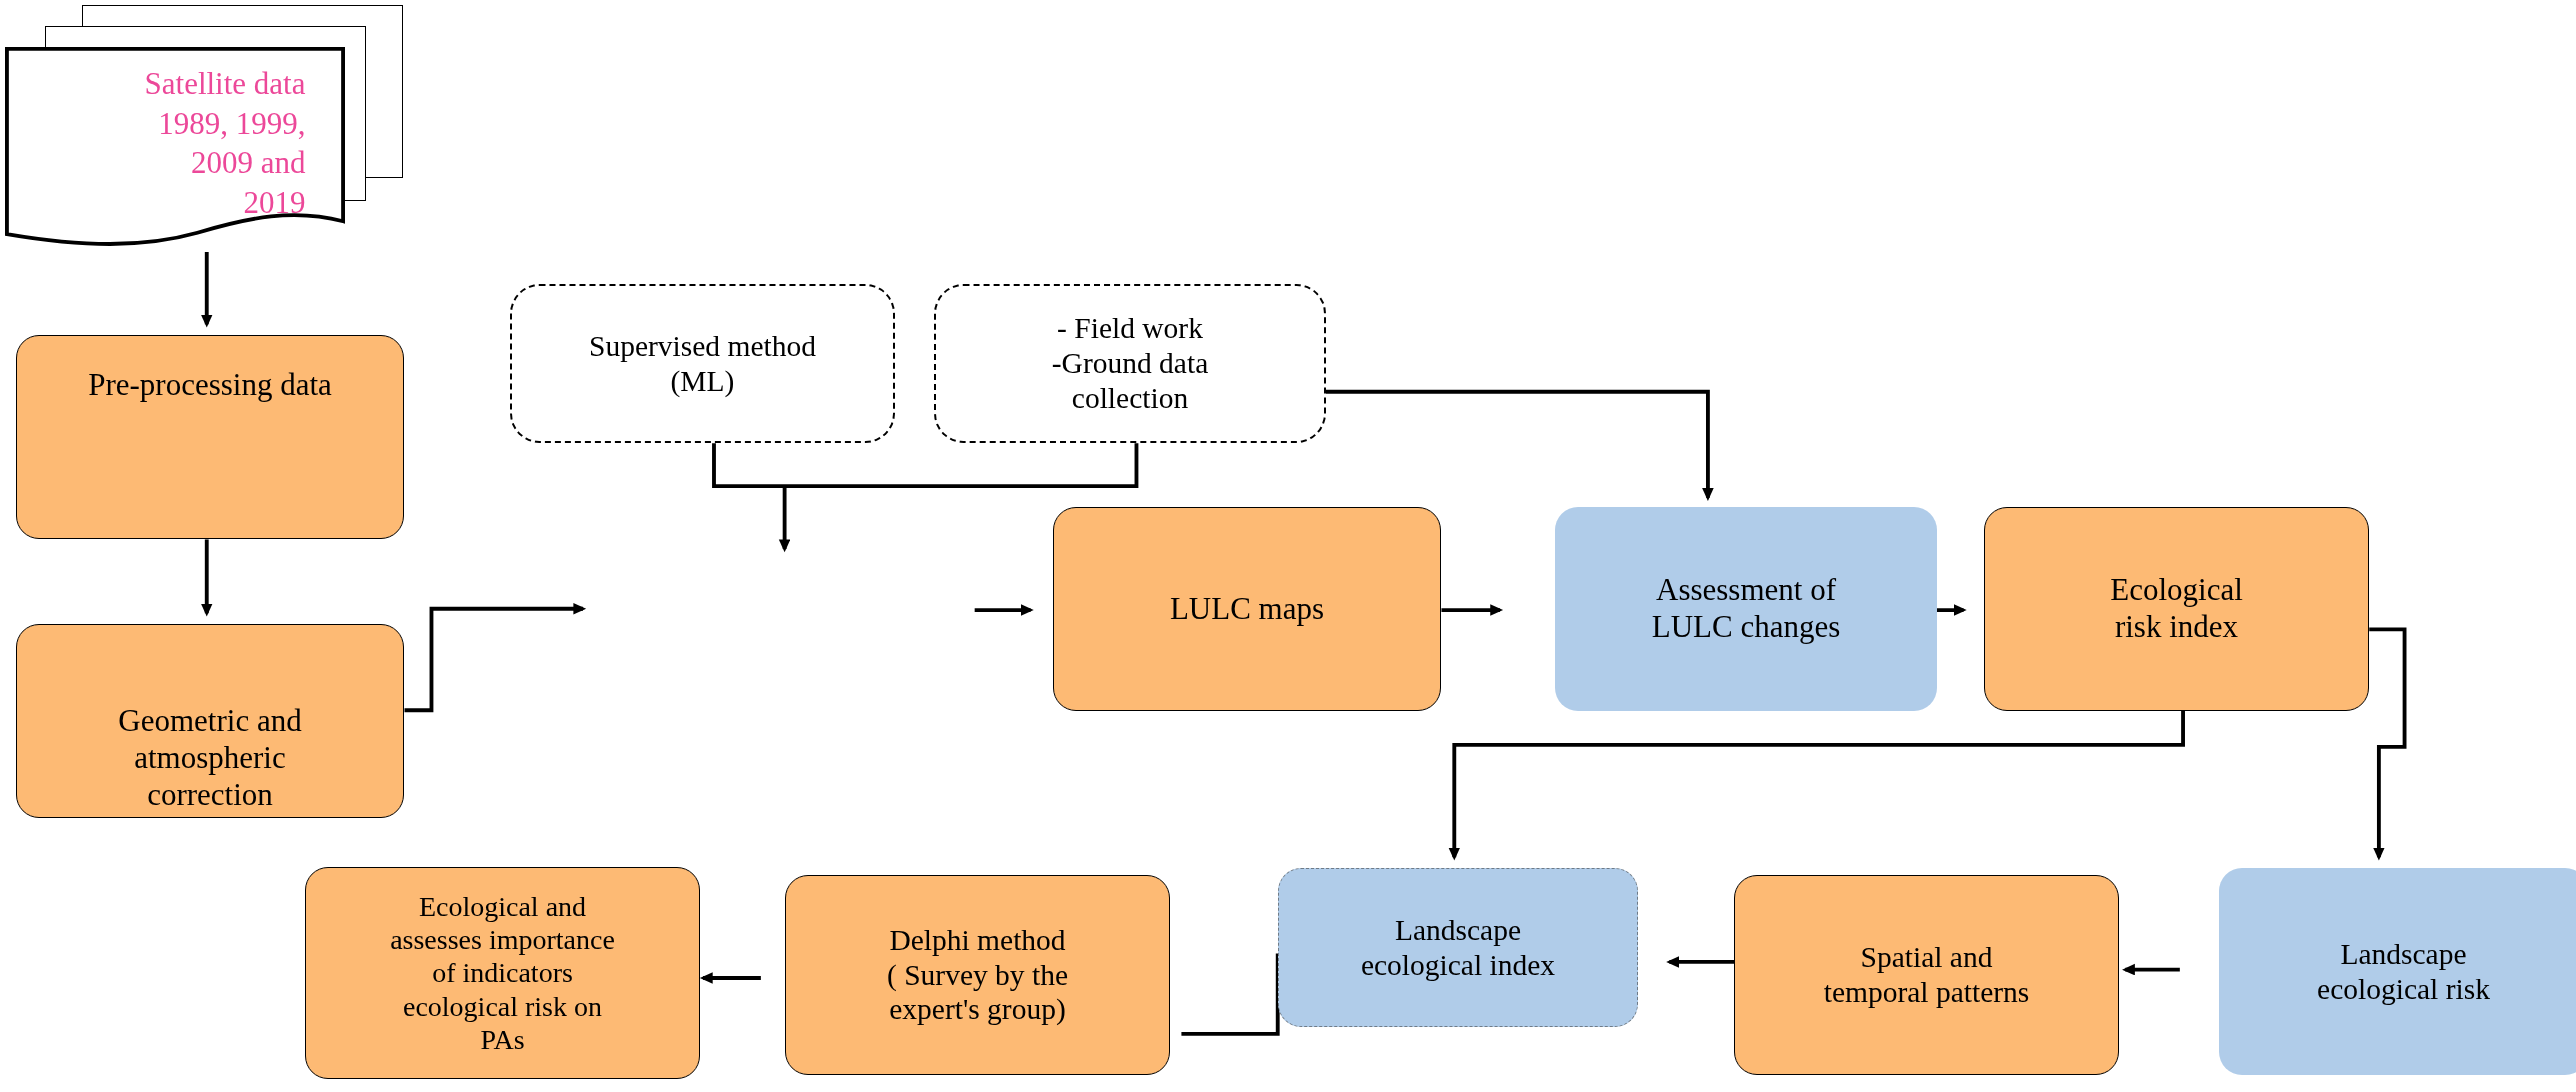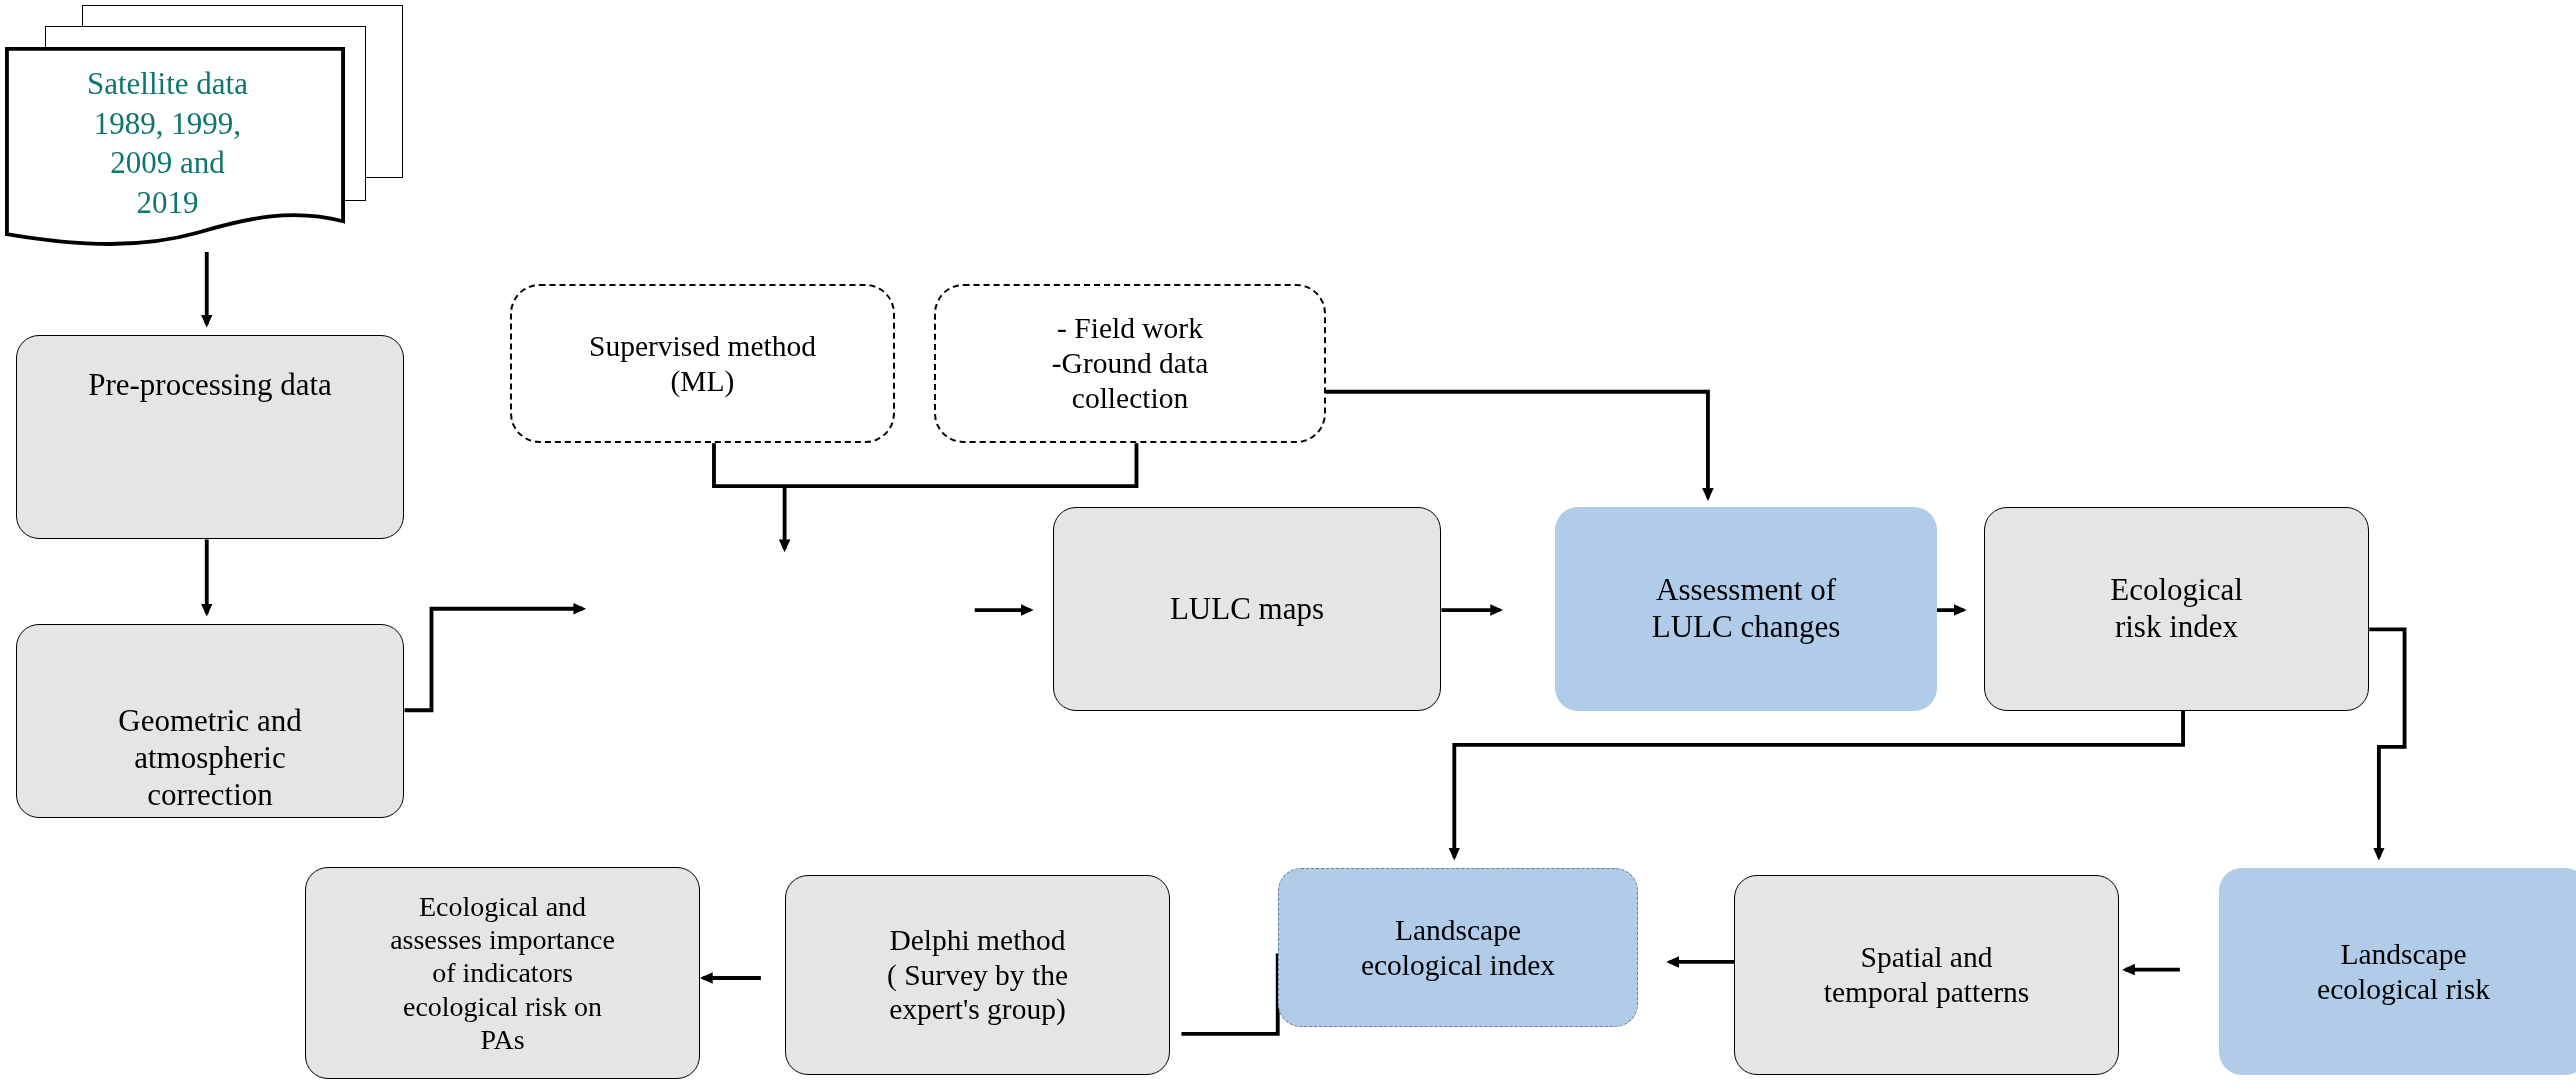--- a/index.html
+++ b/index.html
@@ -2,28 +2,28 @@
 <html style="font-size:10.3px"><head>
 <meta charset="utf-8">
 <title>Methodology Flowchart</title>
 <style>
   html,body{margin:0;padding:0;background:#ffffff;}
   body{font-family:"Liberation Serif","DejaVu Serif",serif;}
   #canvas{position:relative;width:2576px;height:1093px;background:#fff;overflow:hidden;}
   svg.links{position:absolute;left:0;top:0;width:2576px;height:1093px;pointer-events:none;}
   .node{position:absolute;box-sizing:border-box;display:flex;align-items:center;justify-content:center;
         text-align:center;color:#000;line-height:1.18;padding:3.9px 6.4px;}
-  .proc{border:1.9px solid #000;border-radius:23px;background:#e5e5e5;}
+  .proc{border:1.9px solid #000;border-radius:23px;background:#fdba74;}
   .proc-blue{border:none;border-radius:23px;background:#b0cce9;margin-left:33px;}
   .proc-blue-dashed{border:1.9px dashed #6f7b87;border-radius:23px;background:#b0cce9;}
   .dashed{border:2.6px dashed #000;border-radius:29.5px;background:#fff;}
   .doc-stack{position:absolute;}
   .doc-sheet{position:absolute;background:#fff;border:1.9px solid #000;box-sizing:border-box;}
   .doc-front{position:absolute;background:#fff;box-sizing:border-box;}
-  .doc-text{position:absolute;display:block;text-align:center;color:#0f766e;line-height:1.28;}
+  .doc-text{position:absolute;display:block;text-align:right;color:#ec4899;line-height:1.28;}
   .f48{font-size:31px;}
   .f46{font-size:29.5px;}
   .f44{font-size:28px;}
 </style>
 </head>
 <body>
 
 <div id="canvas">
 
   <svg class="links" viewBox="0 0 4012 1702">

